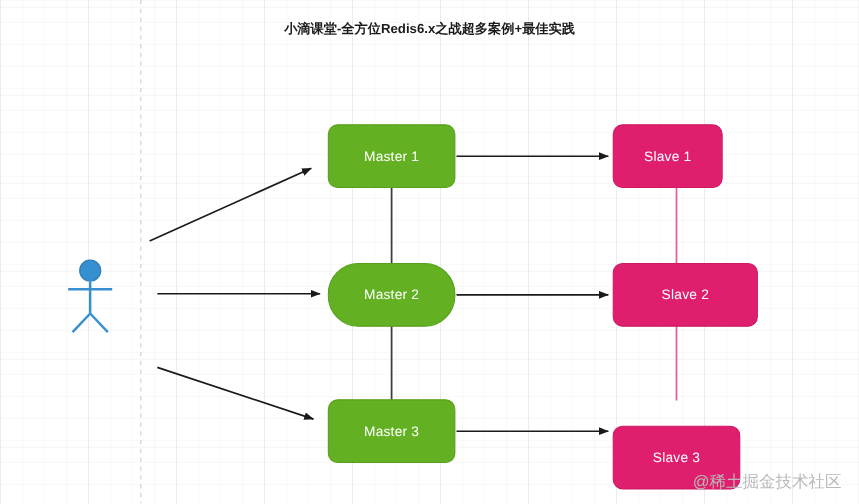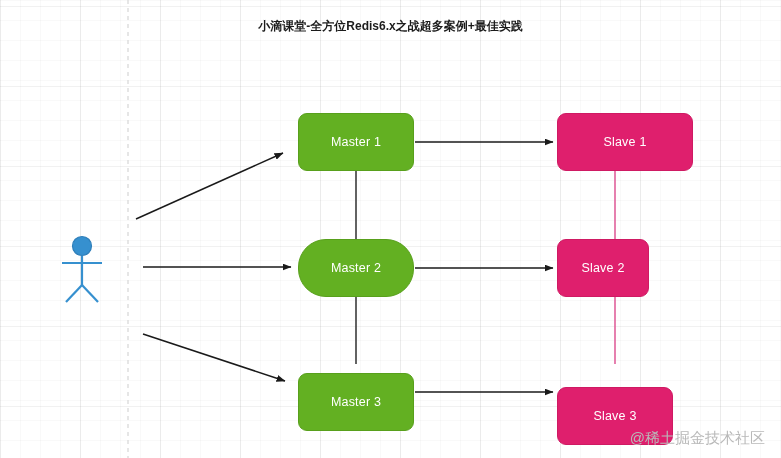--- a/index.html
+++ b/index.html
@@ -108,28 +108,28 @@
     <line x1="615" y1="170" x2="615" y2="240" stroke="#e0619b" stroke-width="1.6"></line>
     <line x1="615" y1="296" x2="615" y2="364" stroke="#e0619b" stroke-width="1.6"></line>
   </svg>
 
   <div class="node-box master-box" style="left:298px; top:113px; width:116px; height:58px;">
     <span>Master 1</span>
   </div>
   <div class="node-box master-box" style="left:298px; top:239px; width:116px; height:58px;border-radius:28px;">
     <span>Master 2</span>
   </div>
-  <div class="node-box master-box" style="left:298px; top:363px; width:116px; height:58px;margin-top:10px;">
+  <div class="node-box master-box" style="left:298px; top:363px; width:116px; height:58px;">
     <span>Master 3</span>
   </div>
 
-  <div class="node-box slave-box" style="left:557px; top:113px; width:136px; height:58px;">
+  <div class="node-box slave-box" style="left:557px; top:113px; width:100px; height:58px;">
     <span>Slave 1</span>
   </div>
-  <div class="node-box slave-box" style="left:557px; top:239px; width:92px; height:58px;align-items:center;">
+  <div class="node-box slave-box" style="left:557px; top:239px; width:132px; height:58px;align-items:center;">
     <span>Slave 2</span>
   </div>
   <div class="node-box slave-box" style="left:557px; top:363px; width:116px; height:58px;margin-top:24px;">
     <span>Slave 3</span>
   </div>
 
   <div id="watermark">@稀土掘金技术社区</div>
 
 </div>
 

